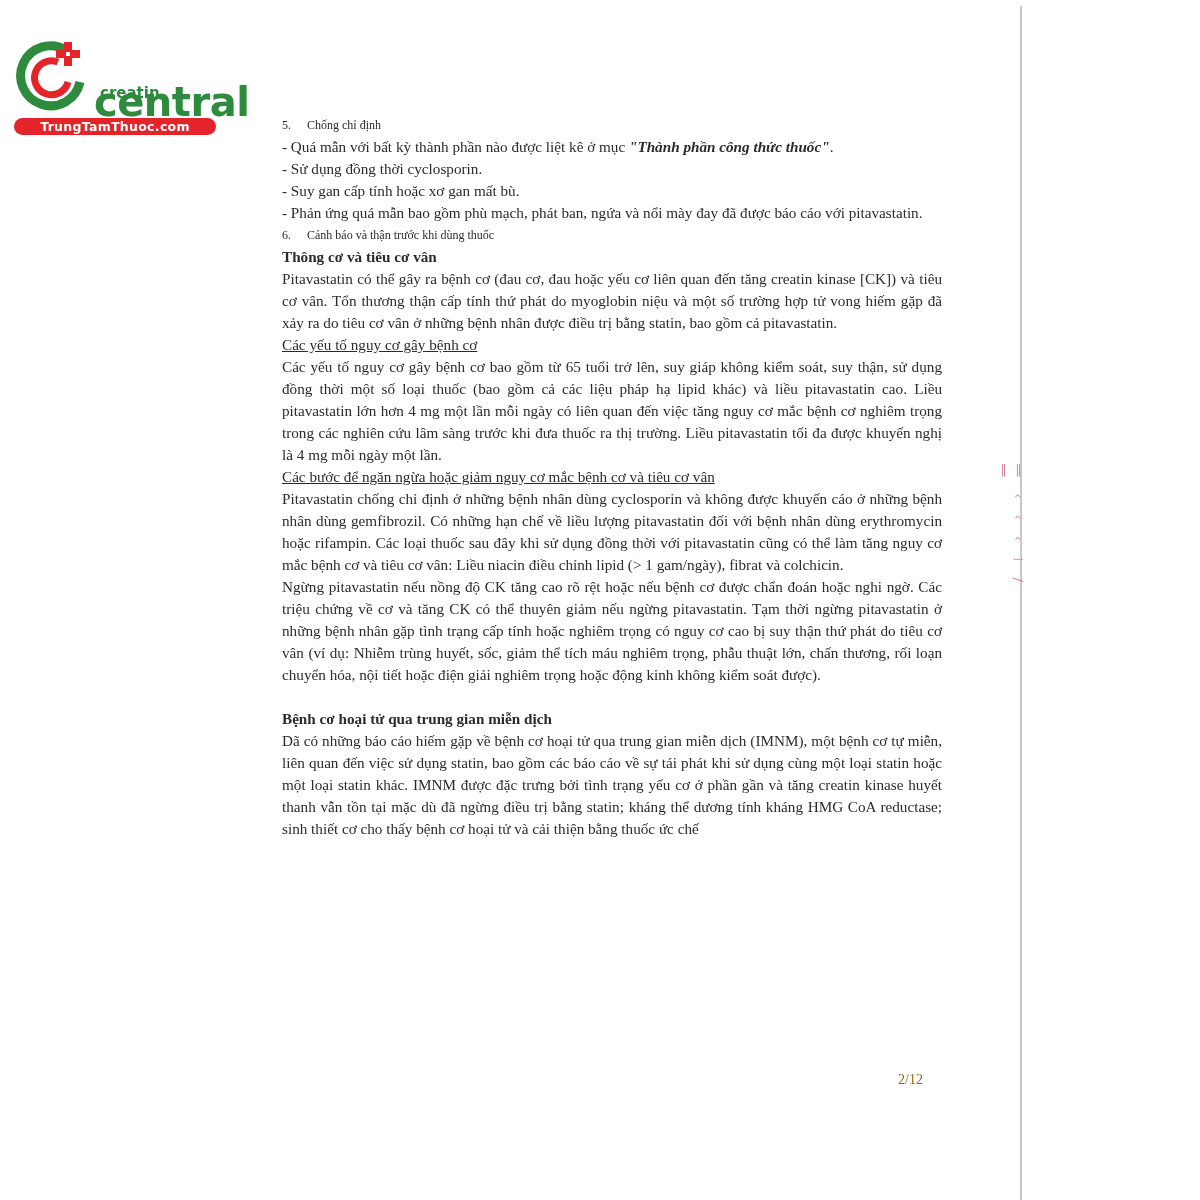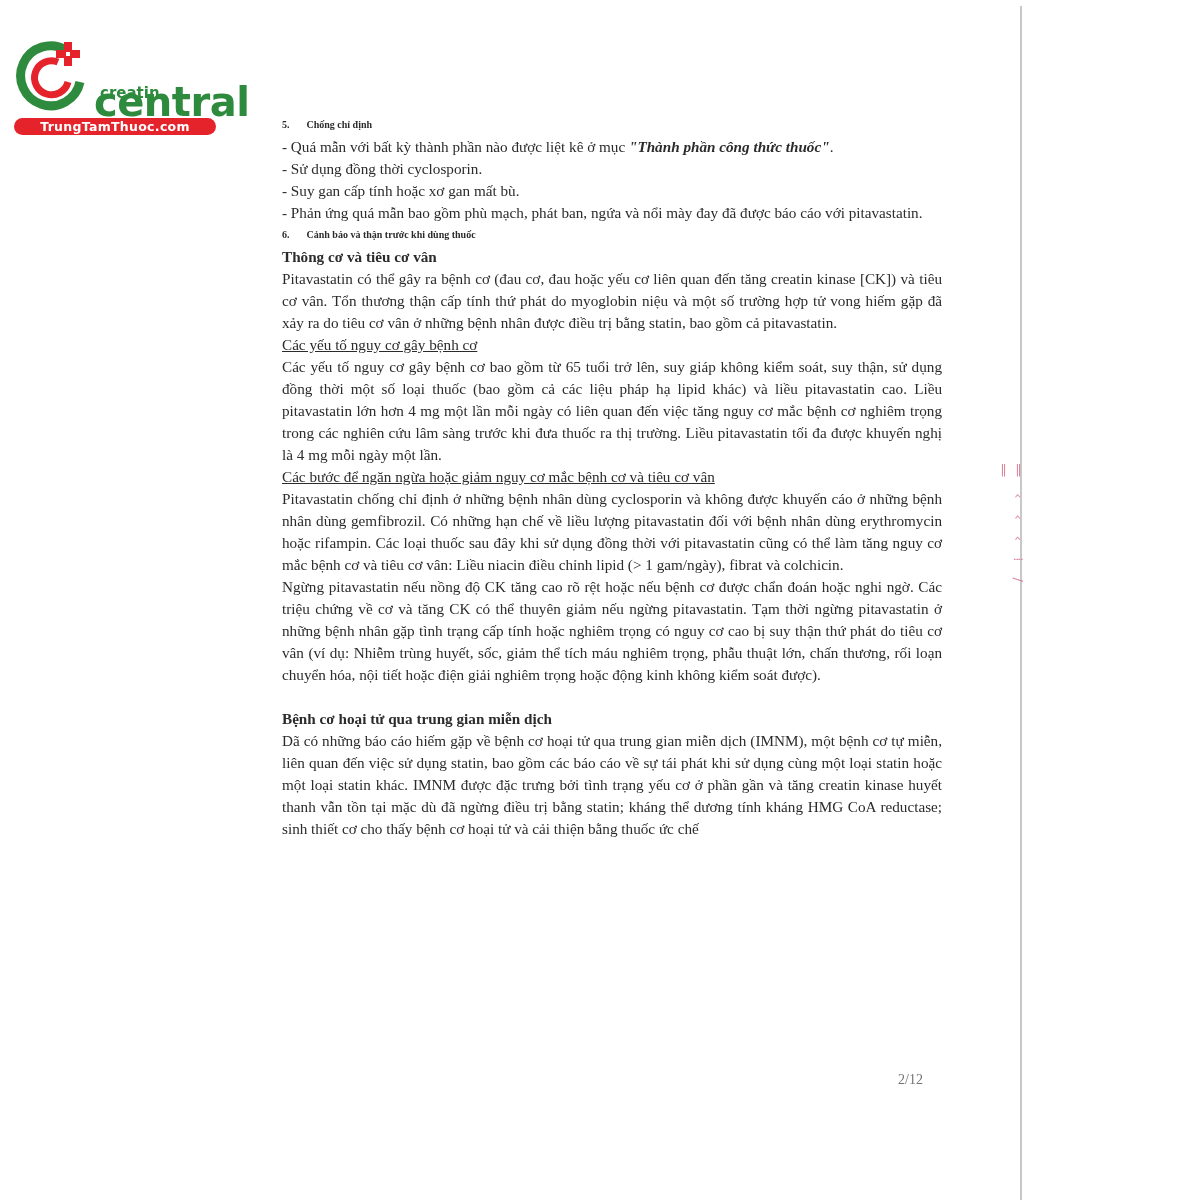--- a/index.html
+++ b/index.html
@@ -13,28 +13,28 @@
     .logo-sub { position: absolute; left: 92px; top: 50px; font-family: "DejaVu Sans", sans-serif; font-size: 15px; font-weight: bold; color: #2e8b3e; line-height: 1; }
     .logo-url { position: absolute; left: 6px; top: 82px; width: 202px; height: 17px; border-radius: 9px; background: #e5232b; color: #fff; font-family: "DejaVu Sans", sans-serif; font-size: 12.5px; font-weight: bold; text-align: center; line-height: 17px; letter-spacing: 0.3px; }
 
     .page-edge { position: absolute; left: 1020px; top: 6px; width: 2px; height: 1194px; background: #c8c8c8; }
     .stamp { position: absolute; left: 1010px; top: 462px; width: 16px; height: 140px; color: #d46a86; font-size: 13px; writing-mode: vertical-rl; letter-spacing: 6px; opacity: 0.8; font-family: "DejaVu Sans", sans-serif; }
 
     .doc { position: absolute; left: 282px; top: 114px; width: 660px; font-size: 15.2px; line-height: 22px; }
     .doc p { margin: 0; text-align: justify; }
     .doc .bullet { }
     .doc .note { font-weight: bold; font-style: italic; }
-    .doc .h-num { font-weight: bold; font-size: 10px; }
+    .doc .h-num { font-weight: normal; font-size: 12px; }
     .doc .h-num .n { display: inline-block; width: 22px; }
     .doc .dash { padding-left: 12px; text-indent: -12px; }
     .doc .sub-h { font-weight: bold; }
     .doc .u { text-decoration: underline; }
     .doc .gap { height: 22px; }
     .doc em.bi { font-weight: bold; font-style: italic; }
-    .page-num { position: absolute; left: 898px; top: 1072px; font-size: 14px; color: #737373; }
+    .page-num { position: absolute; left: 898px; top: 1072px; font-size: 14px; color: #a16207; }
   </style>
 </head>
 <body>
 
 <div class="logo">
   <svg class="logo-icon" viewBox="0 0 74 74">
     <path d="M52 12 A30 30 0 1 0 66 44" fill="none" stroke="#2e8b3e" stroke-width="9" stroke-linecap="butt"></path>
     <path d="M44 24 A17 17 0 1 0 54 44" fill="none" stroke="#e5232b" stroke-width="7"></path>
     <rect x="50" y="4" width="8" height="24" fill="#e5232b"></rect>
     <rect x="42" y="12" width="24" height="8" fill="#e5232b"></rect>

